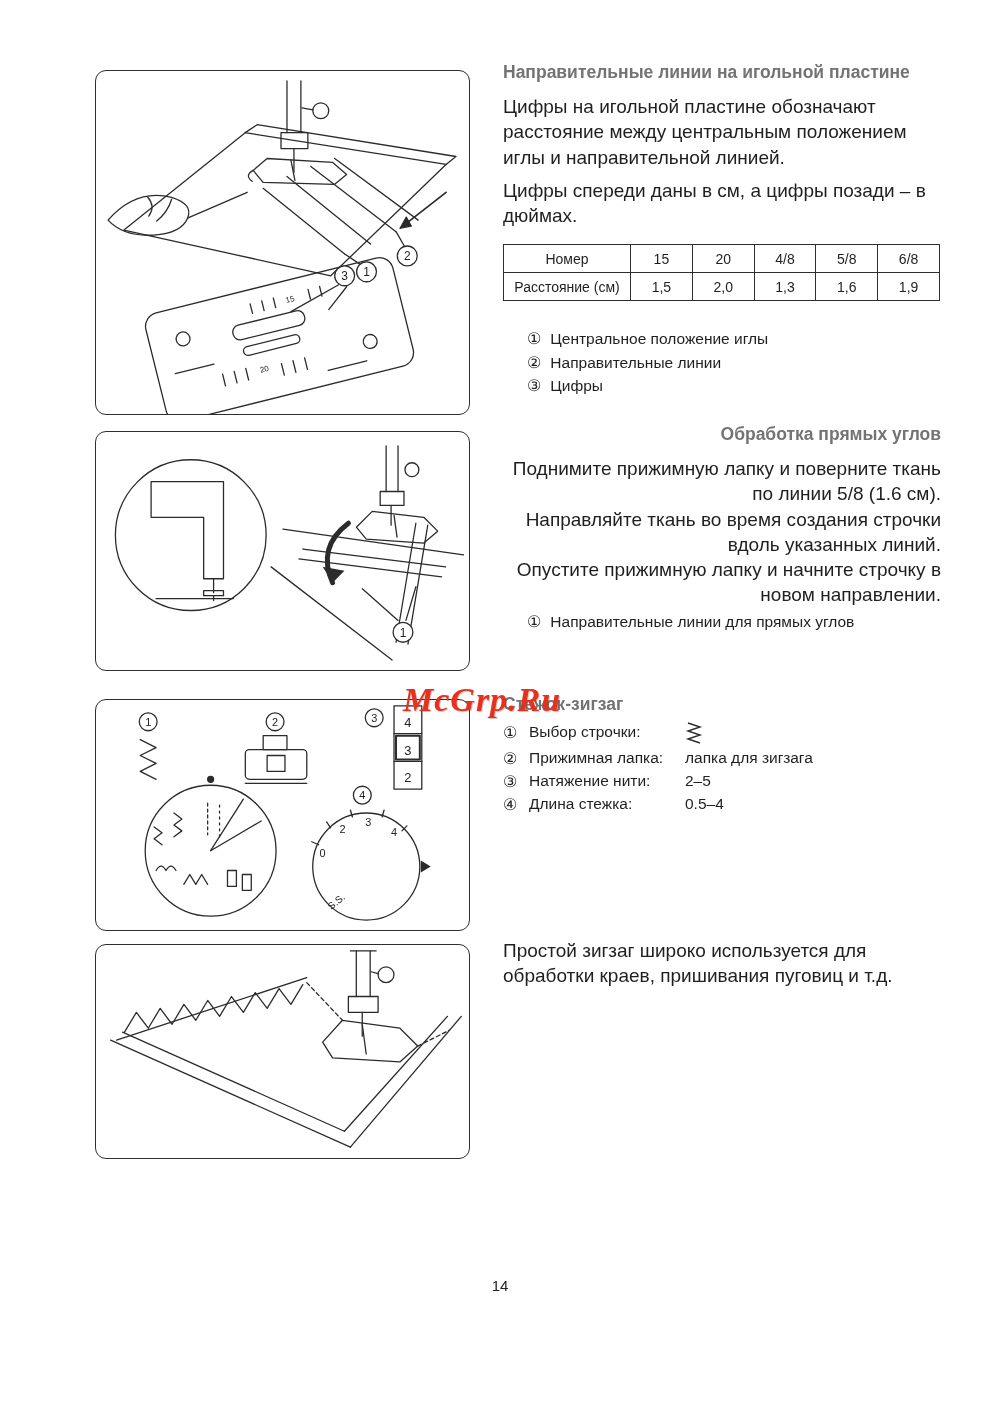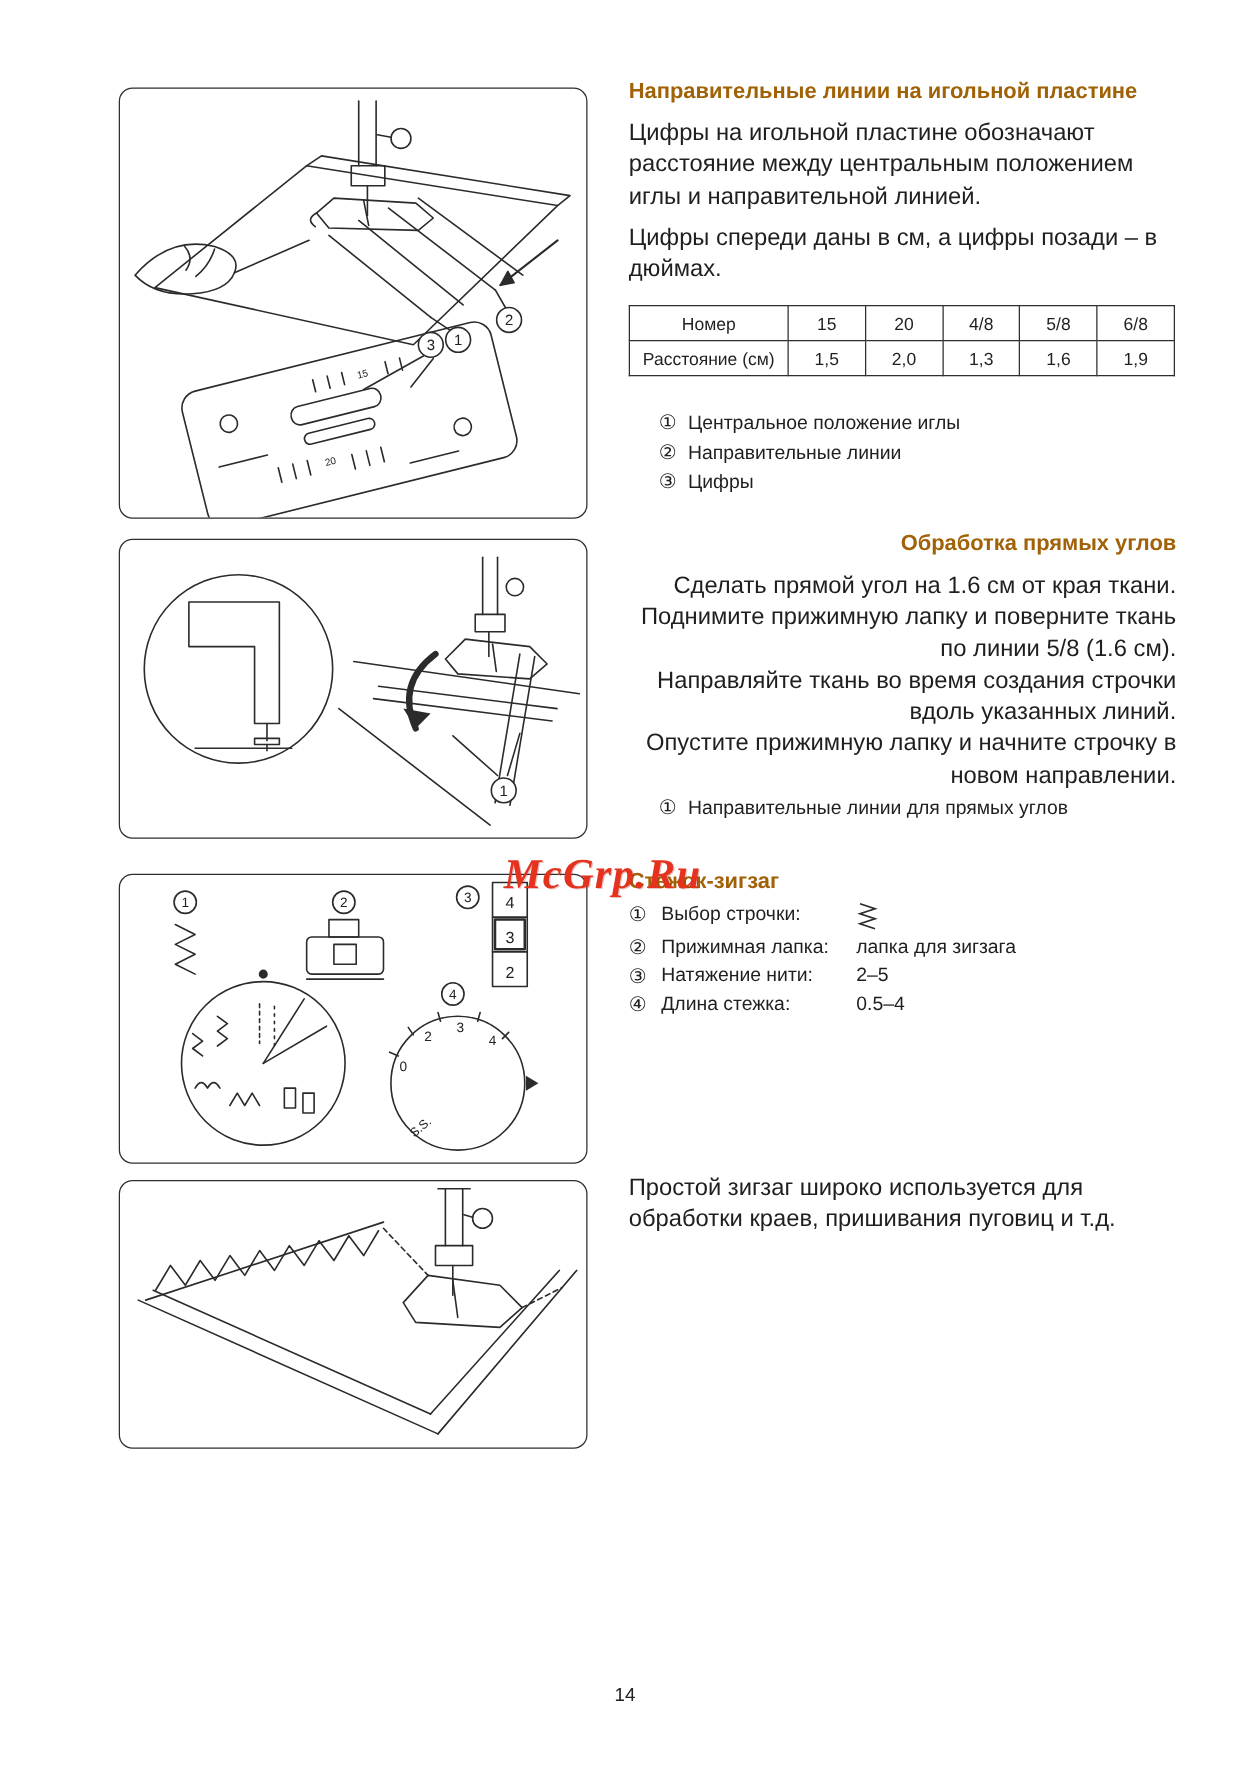--- a/index.html
+++ b/index.html
@@ -25,21 +25,21 @@
     fill:#222;
     stroke:none;
   }
 
   .col { position:absolute; left:503px; width:438px; }
 
   .sec-title {
     font-size:17.5px;
     font-weight:bold;
     margin-bottom:11px;
-    color:#a16207;
+    color:#737373;
   }
   p.body { font-size:19px; line-height:1.33; }
   .mt8 { margin-top:8px; }
 
   table.guide { border-collapse:collapse; margin-top:16px; width:437px; table-layout:fixed; }
   table.guide td {
     border:1px solid #2e2e2e;
     font-size:14px;
     text-align:center;
     height:28px;
@@ -73,21 +73,21 @@
     font-style:italic;
     font-size:34px;
     letter-spacing:1px;
     z-index:6;
     text-shadow:1px 1px 0 rgba(150,20,10,0.25);
   }
 
   .page-number {
     position:absolute;
     left:0; right:0;
-    top:1348px;
+    top:1277px;
     text-align:center;
     font-size:15px;
     color:#222;
   }
 </style>
 </head>
 <body>
 
 <div class="page">
 
@@ -262,21 +262,20 @@
       </g>
       <g>
         <circle cx="309" cy="202" r="10" fill="#fff" stroke="#2b2b2b" stroke-width="1.3"></circle>
         <text x="309" y="206.5" font-size="12" text-anchor="middle">1</text>
       </g>
     </svg>
   </div>
 
   <div class="col lines" style="top:424px;text-align:right;">
     <h2 class="sec-title">Обработка прямых углов</h2>
-    <p class="body">Сделать прямой угол на 1.6 см от края ткани.</p>
     <p class="body">Поднимите прижимную лапку и поверните ткань по линии 5/8 (1.6 см).</p>
     <p class="body">Направляйте ткань во время создания строчки вдоль указанных линий.</p>
     <p class="body">Опустите прижимную лапку и начните строчку в новом направлении.</p>
     <div class="legend-inline">
       <div class="legend-row">
         <span class="circ">①</span>
         <span>Направительные линии для прямых углов</span>
       </div>
     </div>
   </div>

